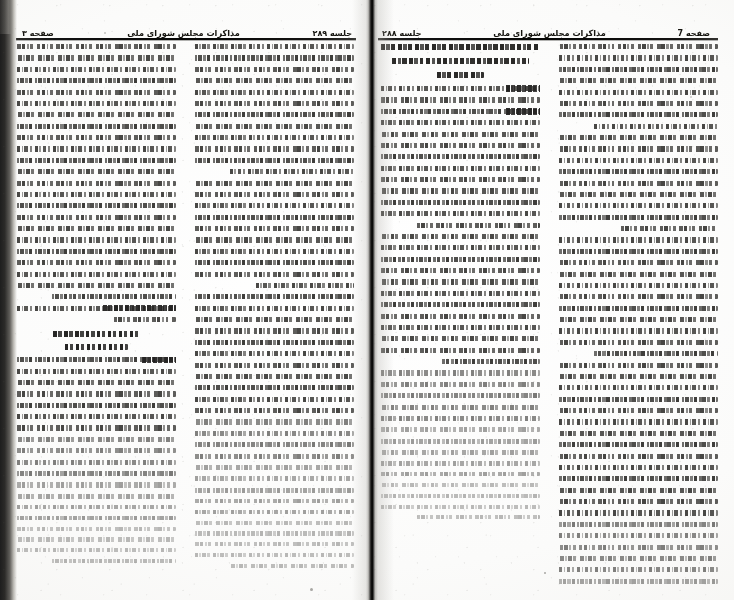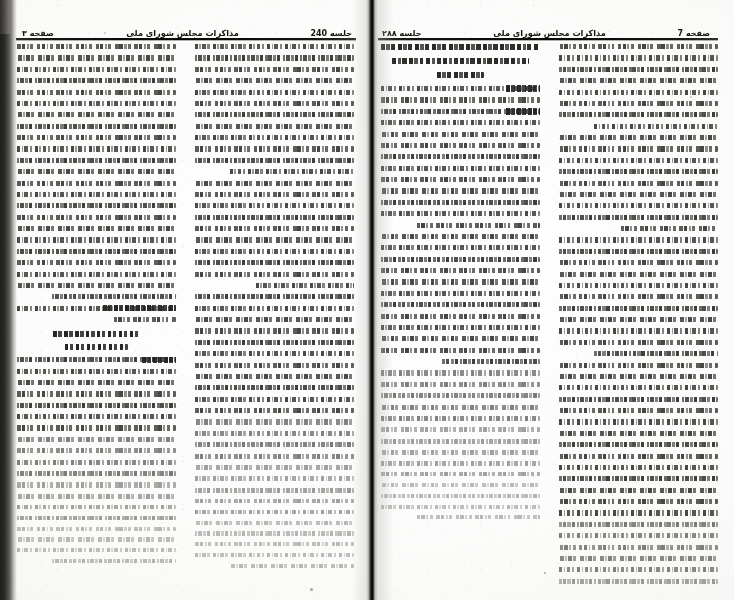--- a/index.html
+++ b/index.html
@@ -311,21 +311,21 @@
             <div class="ln v2 fade3 thin short3"></div>
         </div>
       </div>
     </div>
 
   </div>
 
   <div class="page" id="page-left">
 
     <div class="pagehead">
-      <span class="ph-side">جلسه 240</span>
+      <span class="ph-side">جلسه ۲۸۹</span>
       <span class="ph-title">مذاکرات مجلس شورای ملی</span>
       <span class="ph-side">صفحه ۳</span>
     </div>
     <div class="headrule"></div>
 
     <div class="cols">
 
       <div class="col first">
         <div class="para">
           <div class="ln v1"></div>

